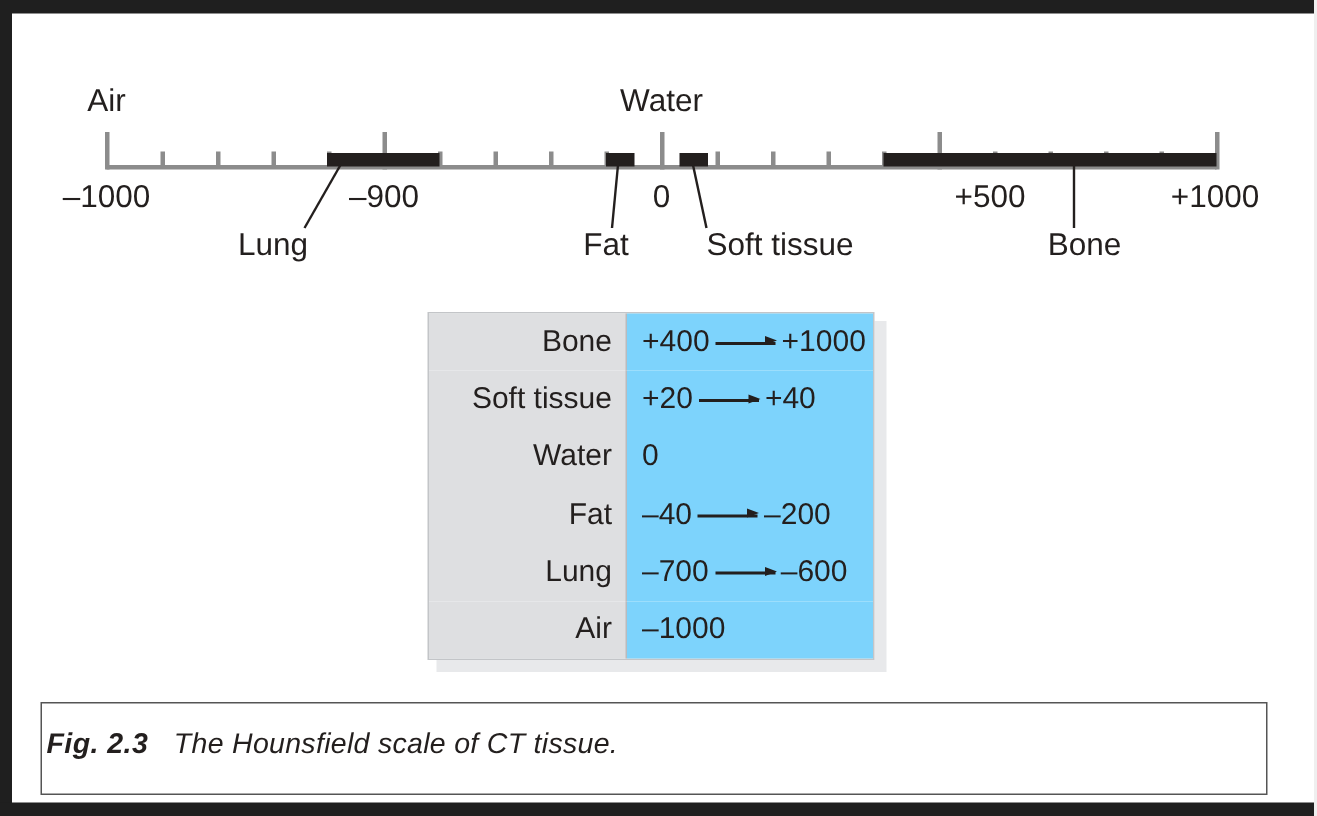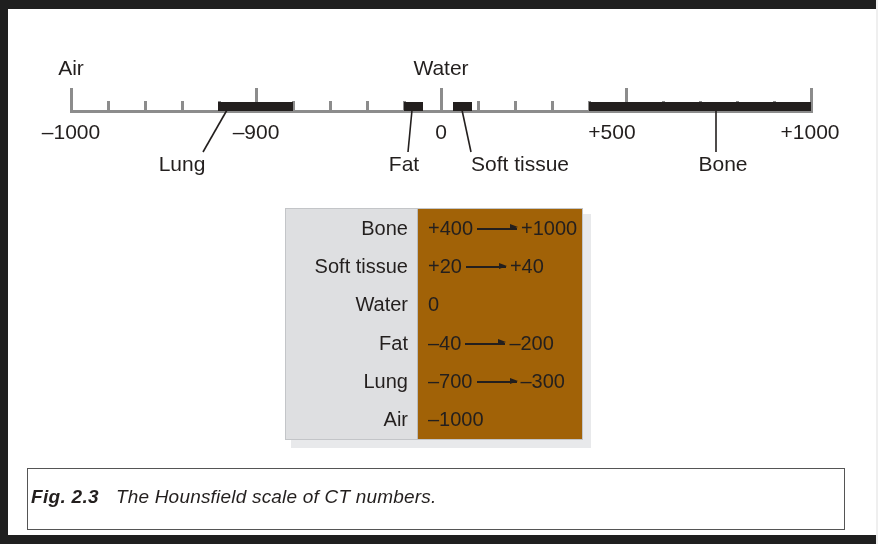--- a/index.html
+++ b/index.html
@@ -121,21 +121,21 @@
   .cell-name {
     width: 122px;
     background: #dedfe1;
     text-align: right;
     padding-right: 9px !important;
     border-right: 1px solid #b9bbbe;
   }
   .cell-value {
     text-align: right;
     padding-left: 10px !important;
-    background: #a16207;
+    background: #7dd3fc;
     white-space: nowrap;
   }
   .val-row {
     display: flex;
     align-items: center;
     gap: 2px;
   }
   .arrow {
     display: inline-block;
     position: relative;
@@ -231,21 +231,21 @@
     <div class="band" style="left:404px; top:102px; width:19px; height:9px;"></div>
     <div class="band" style="left:453px; top:102px; width:19px; height:9px;"></div>
     <div class="band" style="left:589px; top:102px; width:222px; height:9px;"></div>
 
     <div class="callout-label" style="left:71px; top:56px;">Air</div>
     <div class="callout-label" style="left:441px; top:56px;">Water</div>
 
     <div class="endpoint-label" style="left:71px; top:120px;">–1000</div>
     <div class="endpoint-label" style="left:256px; top:120px;">–900</div>
     <div class="endpoint-label" style="left:441px; top:120px;">0</div>
-    <div class="endpoint-label" style="left:612px; top:120px;">+500</div>
+    <div class="endpoint-label" style="left:660px; top:120px;">+500</div>
     <div class="endpoint-label" style="left:810px; top:120px;">+1000</div>
 
     <svg class="leader" style="left:0; top:0;" width="878" height="200">
       <line x1="227" y1="110" x2="203" y2="152" stroke="#231f1e" stroke-width="1.6"></line>
       <line x1="412" y1="110" x2="408" y2="152" stroke="#231f1e" stroke-width="1.6"></line>
       <line x1="462" y1="110" x2="471" y2="152" stroke="#231f1e" stroke-width="1.6"></line>
       <line x1="716" y1="110" x2="716" y2="152" stroke="#231f1e" stroke-width="1.6"></line>
     </svg>
 
     <div class="callout-label" style="left:182px; top:152px;">Lung</div>
@@ -308,34 +308,34 @@
           </tr>
           <tr>
             <td class="cell-name">Lung</td>
             <td class="cell-value">
               <span class="val-row">
                 <span>–700</span>
                 <span class="arrow" style="width: 40px;">
                   <span class="shaft"></span>
                   <span class="head"></span>
                 </span>
-                <span>–300</span>
+                <span>–600</span>
               </span>
             </td>
           </tr>
           <tr>
             <td class="cell-name">Air</td>
             <td class="cell-value">
               <span class="val-row">
                 <span>–1000</span>
               </span>
             </td>
           </tr>
         </tbody>
     </table>
   </div>
 
   <div class="caption-box"></div>
   <div class="caption-text">
-    <span class="caption-fig">Fig. 2.3</span><span class="caption-body">The Hounsfield scale of CT numbers.</span>
+    <span class="caption-fig">Fig. 2.3</span><span class="caption-body">The Hounsfield scale of CT tissue.</span>
   </div>
 
 </div>
 
 </body></html>

